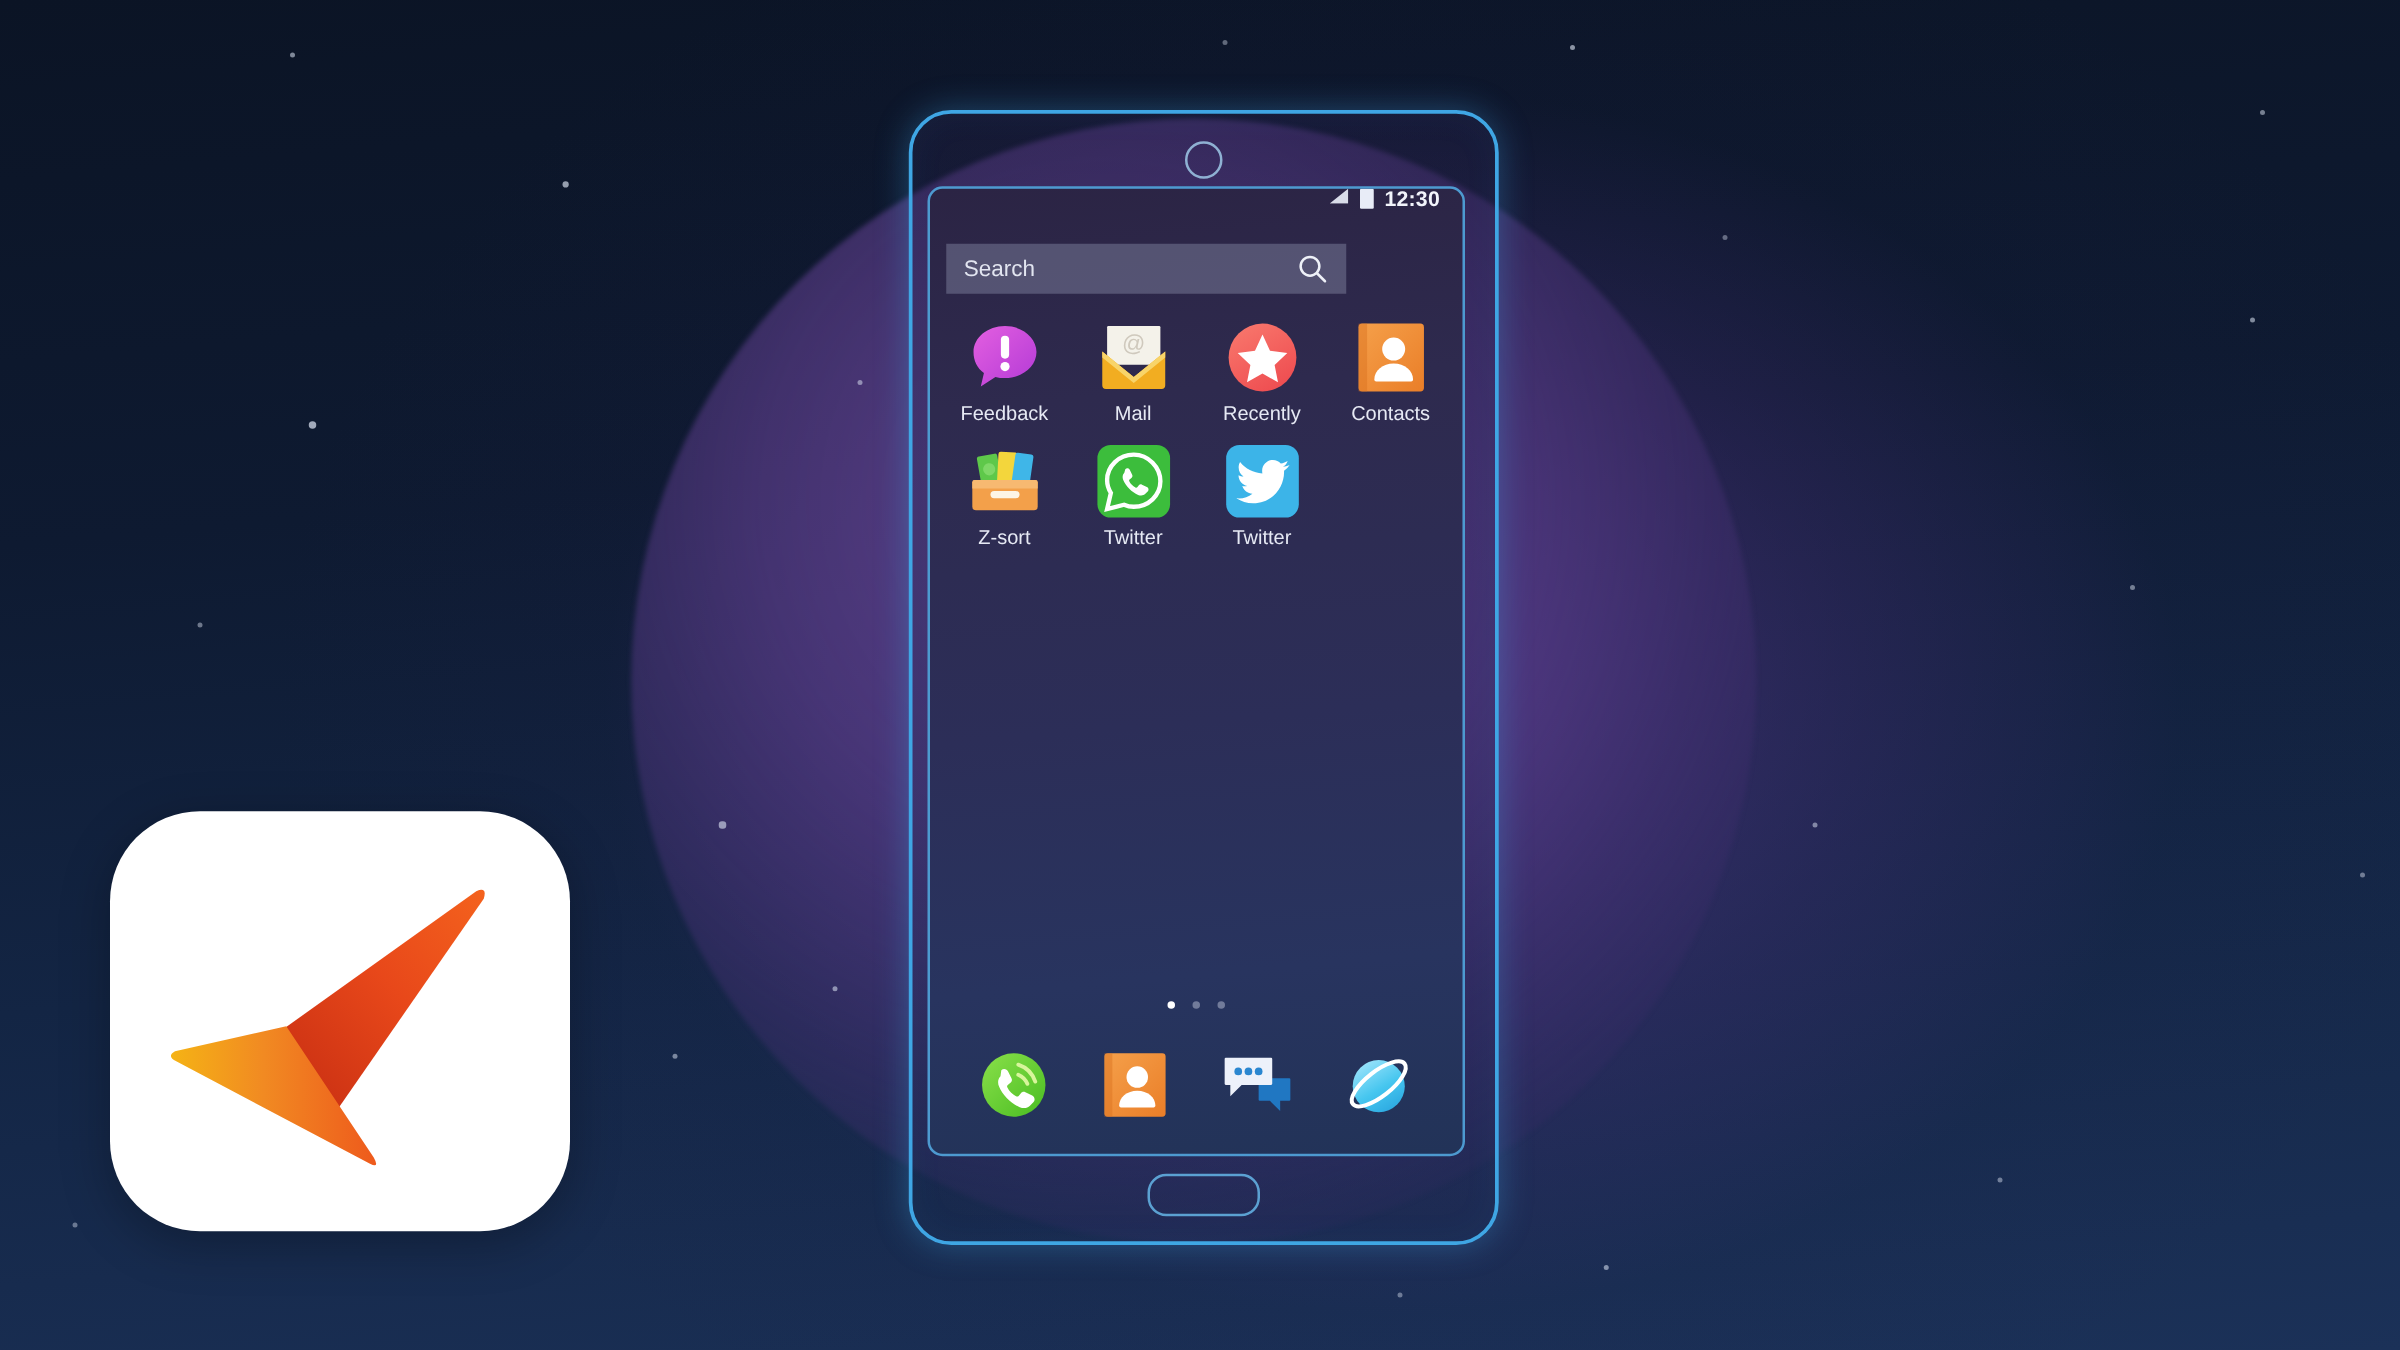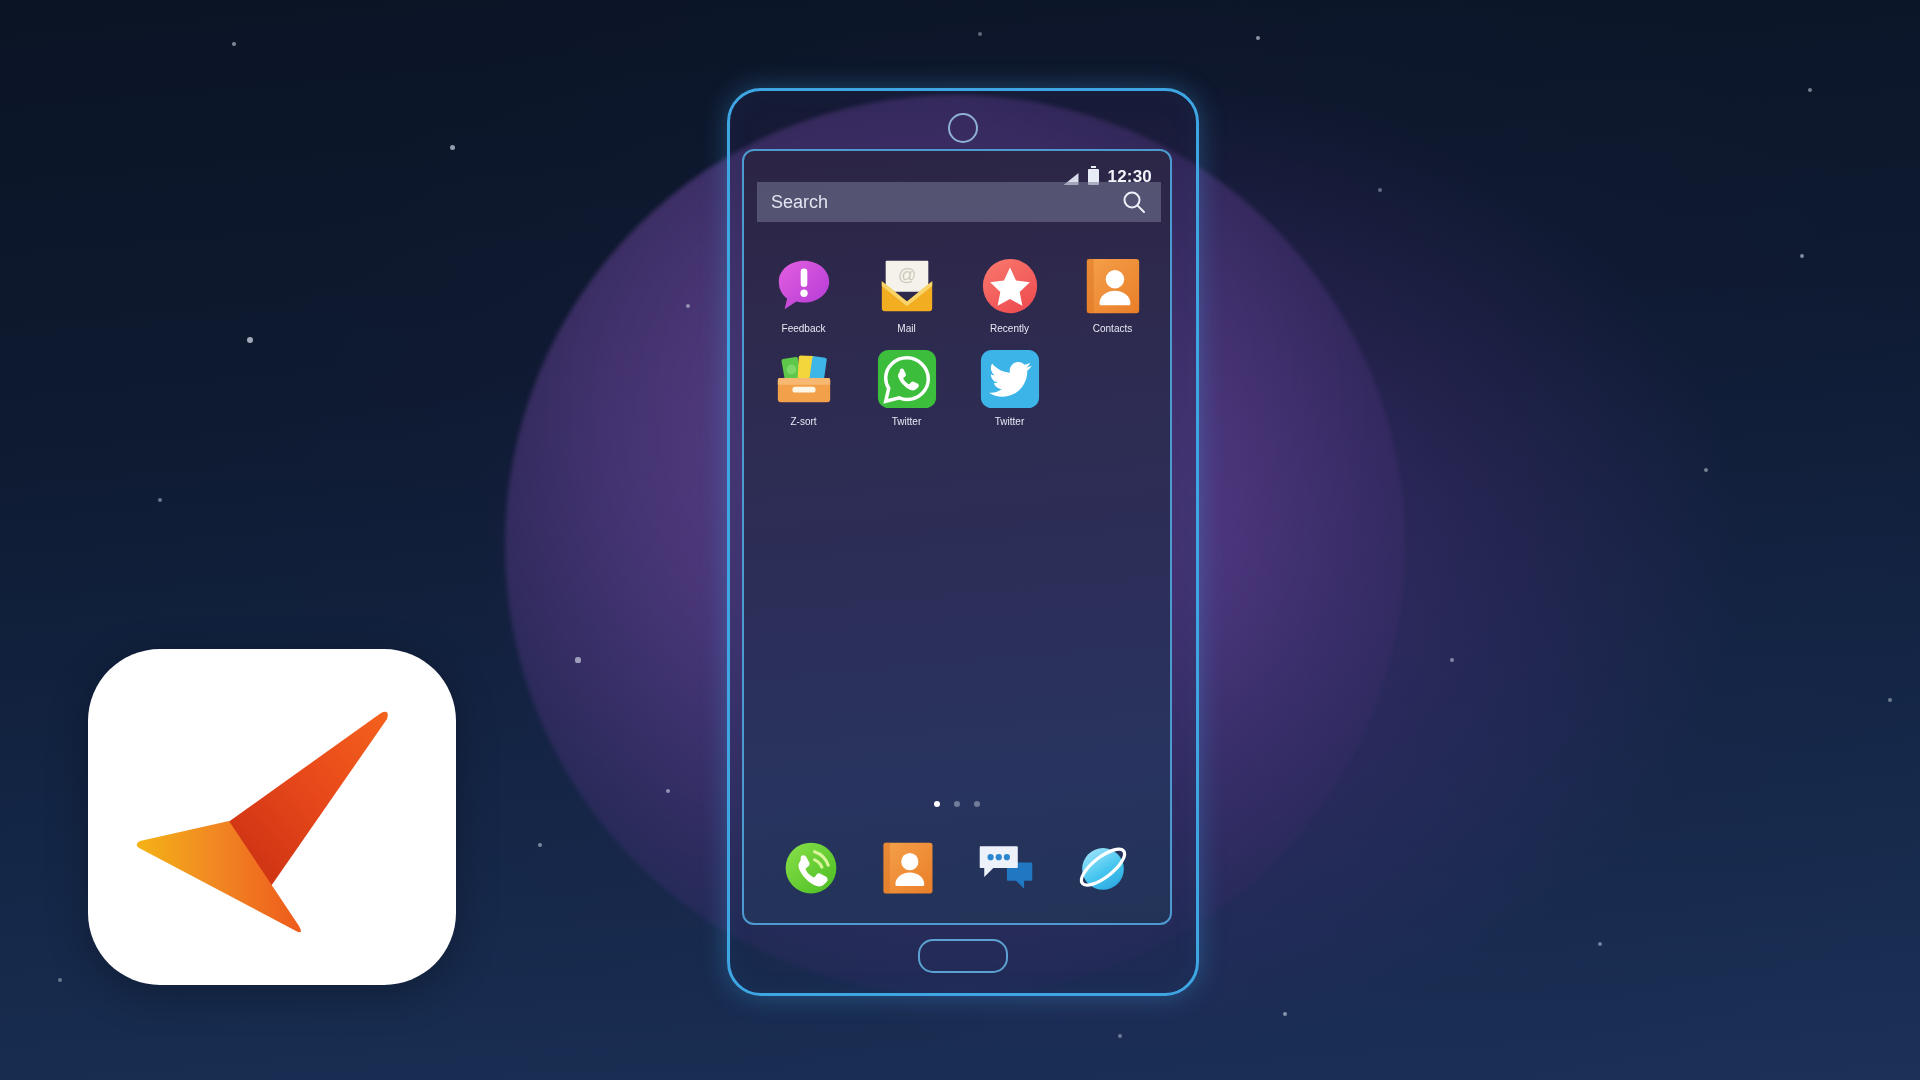--- a/index.html
+++ b/index.html
@@ -97,21 +97,21 @@
   }
 
   
   #status-bar {
     position: absolute;
     top: 0;
     left: 0;
     right: 0;
     height: 34px;
     display: flex;
-    align-items: flex-end;
+    align-items: flex-start;
     justify-content: flex-end;
     gap: 9px;
     padding-right: 18px;
     color: #f2f4fb;
     font-size: 17px;
     font-weight: bold;
     letter-spacing: .2px;
     margin-left: 48px;
   }
   .signal-icon {
@@ -136,22 +136,22 @@
     width: 5px;
     height: 2px;
     background: #e8ecf7;
   }
   #status-time { line-height: 1; }
 
   
   #search-bar {
     position: absolute;
     left: 13px;
-    top: 31px;
-    width: 404px;
+    top: 44px;
+    width: 320px;
     height: 40px;
     background: rgba(118,120,150,0.55);
     display: flex;
     align-items: center;
     padding: 0 14px;
     box-sizing: border-box;
     cursor: text;
   }
   #search-placeholder {
     flex: 1;
@@ -178,21 +178,21 @@
     cursor: pointer;
   }
   .app-icon {
     width: 62px;
     height: 62px;
     position: relative;
     margin-bottom: 7px;
   }
   .app-label {
     color: #e6e9f4;
-    font-size: 10px;
+    font-size: 16px;
     text-align: center;
     line-height: 1;
     white-space: nowrap;
   }
 
   
   #page-dots {
     position: absolute;
     left: 0;
     right: 0;

